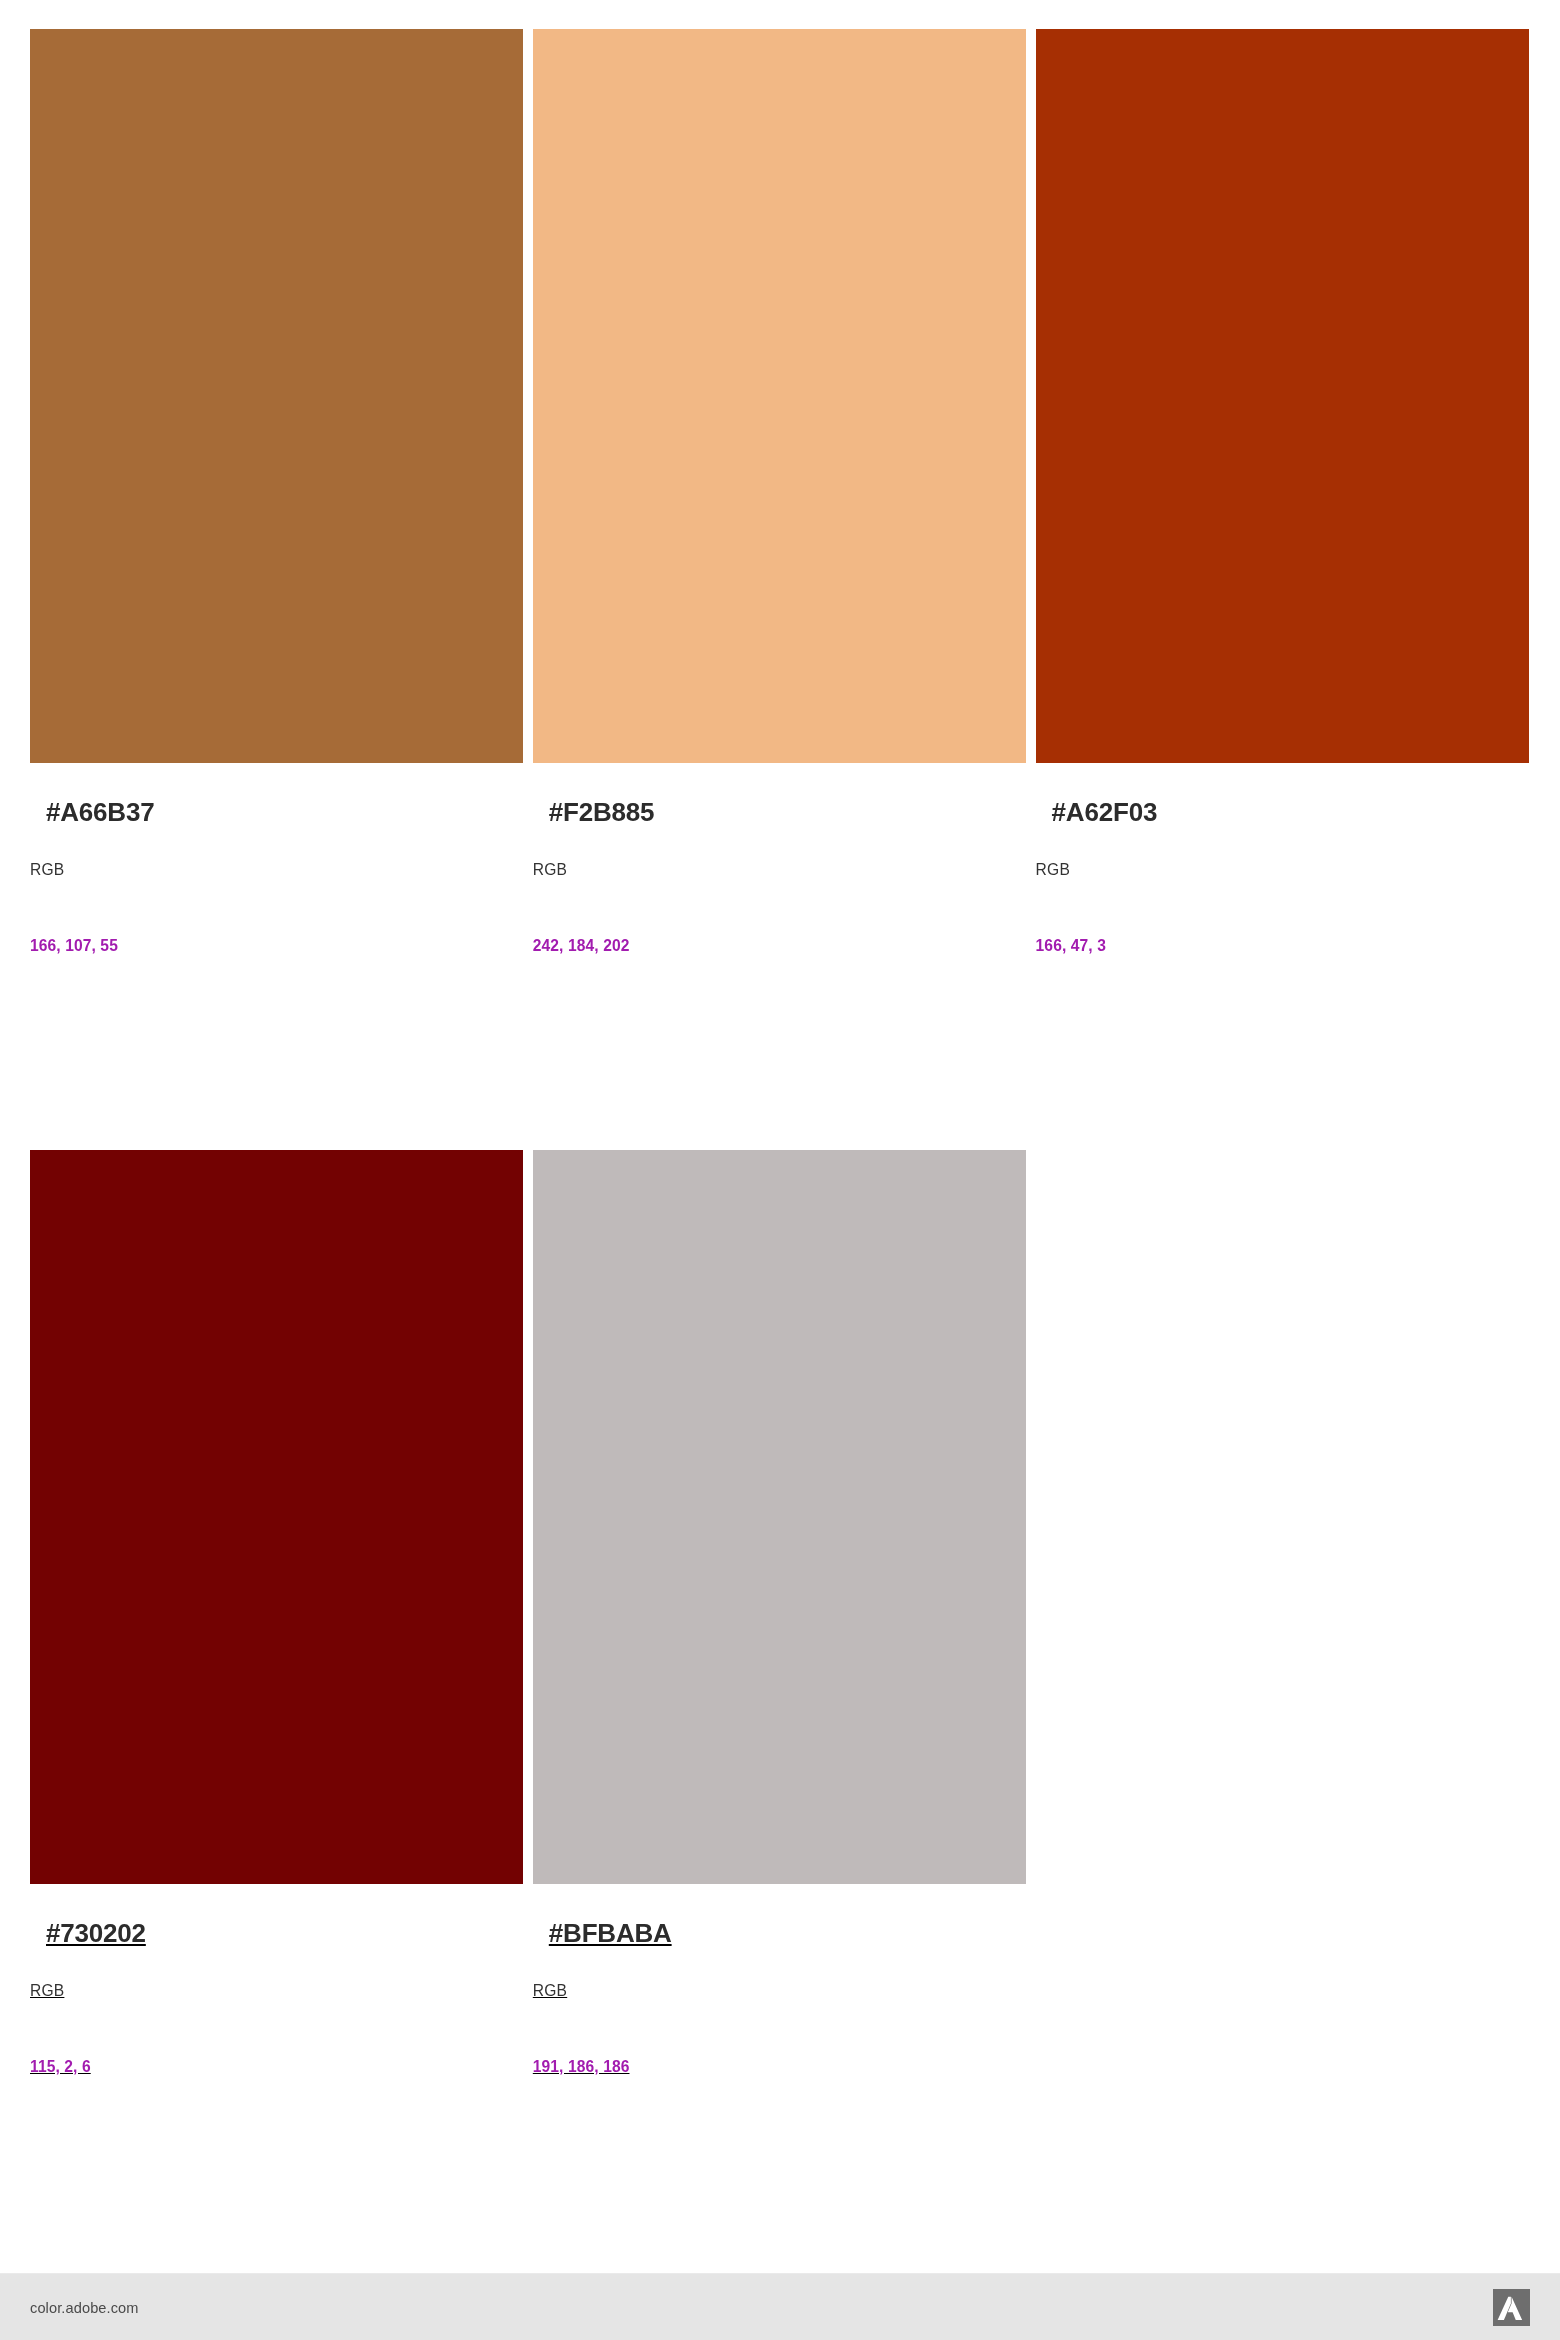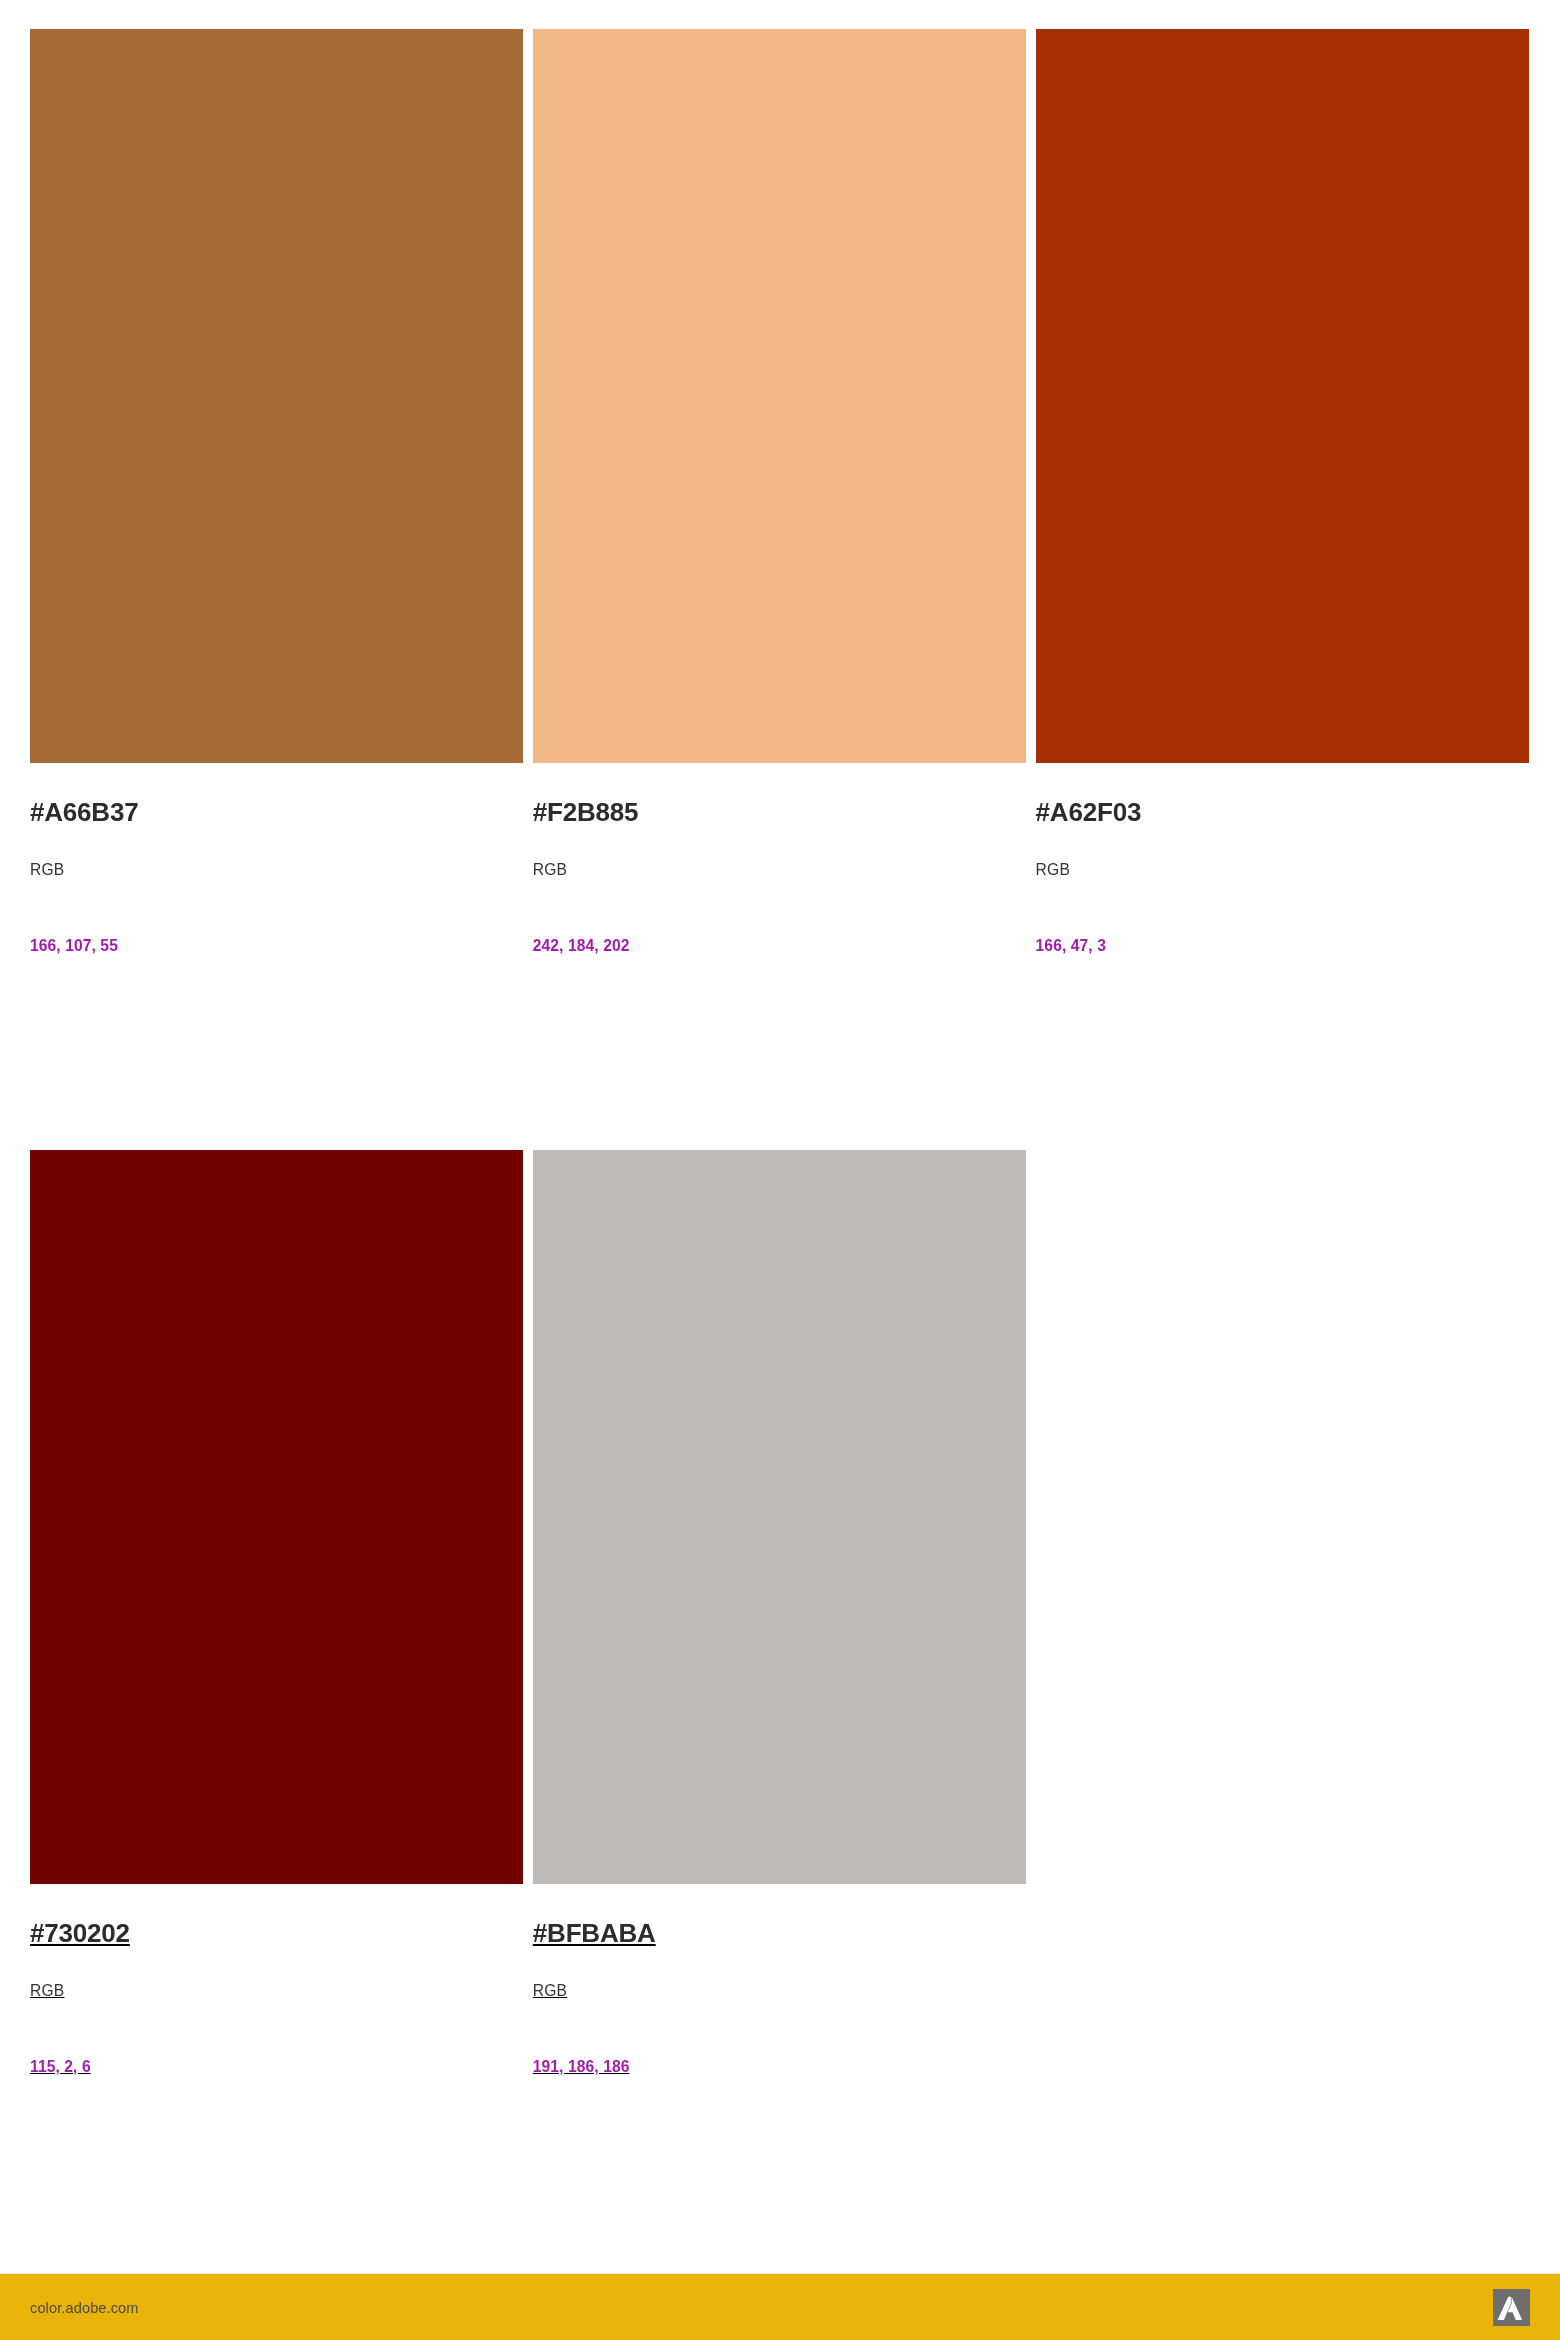--- a/index.html
+++ b/index.html
@@ -56,20 +56,21 @@
   }
 
   .swatch-hex {
     font-size: 26px;
     font-weight: bold;
     color: #2C2C2C;
     letter-spacing: -0.2px;
     margin-top: 36px;
     line-height: 1;
     white-space: nowrap;
+    margin-left: 16px;
   }
 
   .swatch-rgb-line {
     margin-top: 37px;
     font-size: 15.6px;
     color: #2C2C2C;
     line-height: 1;
     display: flex;
     align-items: baseline;
     white-space: nowrap;
@@ -189,21 +190,21 @@
             <span class="rgb-label">RGB</span>
             <span class="rgb-values">191, 186, 186</span>
           </div>
         </div>
       </div>
 
     </div>
 
   </div>
 
-  <div class="page-footer" style="background: #eab308;">
+  <div class="page-footer" style="background: #e5e5e5;">
     <span class="footer-site">color.adobe.com</span>
     <span>
       <svg class="adobe-mark" viewBox="0 0 40 40" xmlns="http://www.w3.org/2000/svg" aria-hidden="true">
         <rect x="0" y="0" width="40" height="40" fill="#6E6E6E"></rect>
         <path d="M20.1 8.5 L31.5 33.5 L24.6 33.5 L21.2 25.2 L16.0 25.2 L20.1 15.6 L20.1 8.5 Z" fill="#FFFFFF"></path>
         <path d="M19.3 8.5 L19.3 15.8 L11.8 33.5 L5.0 33.5 L16.5 8.5 Z" fill="#FFFFFF"></path>
       </svg>
     </span>
   </div>
 

